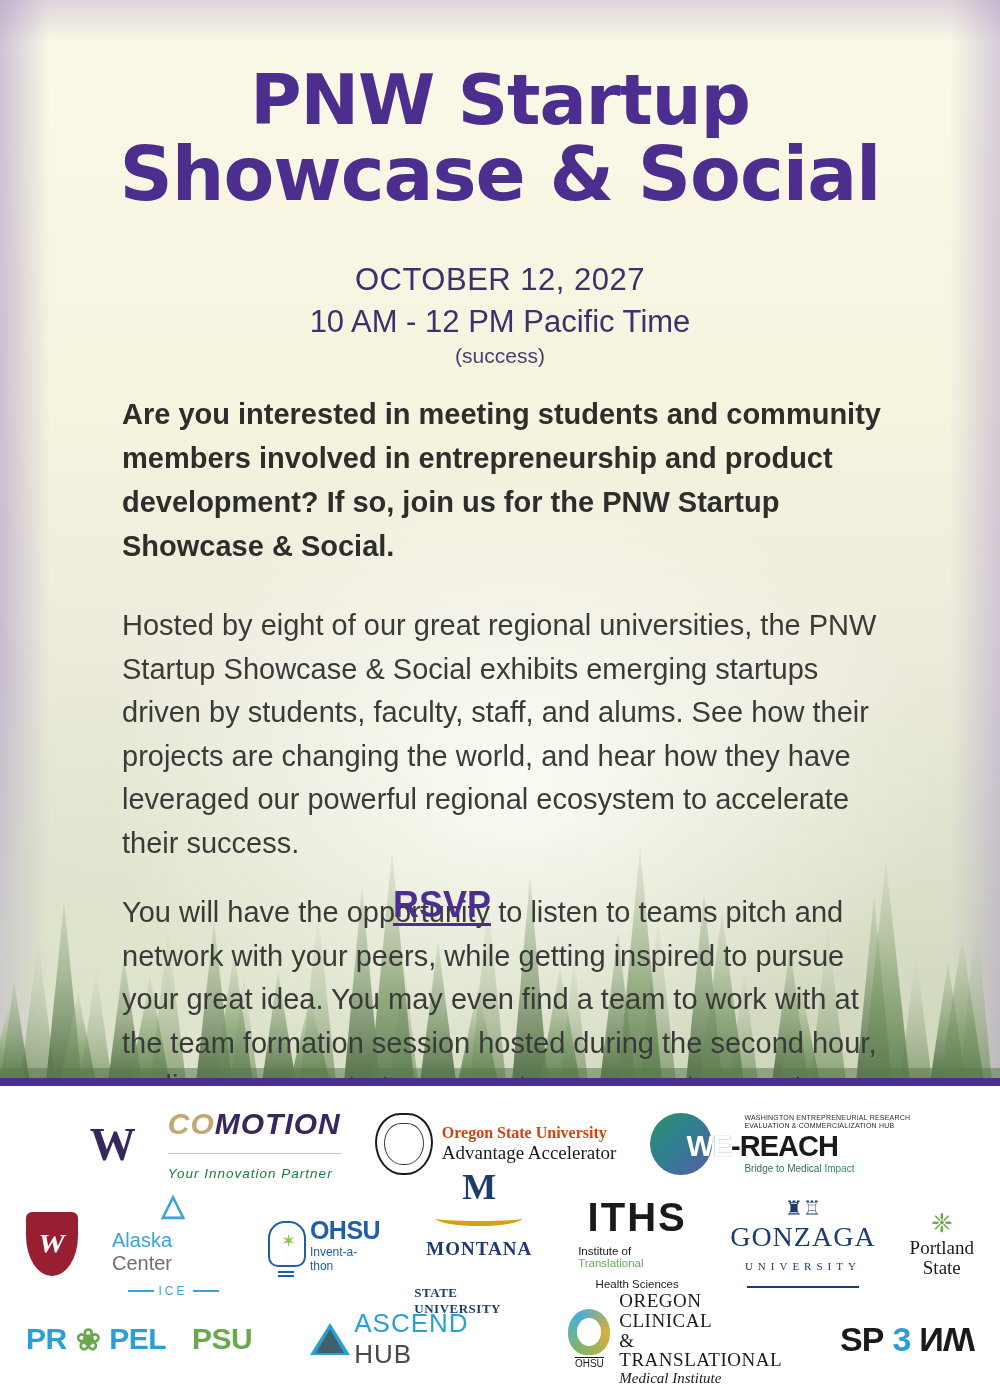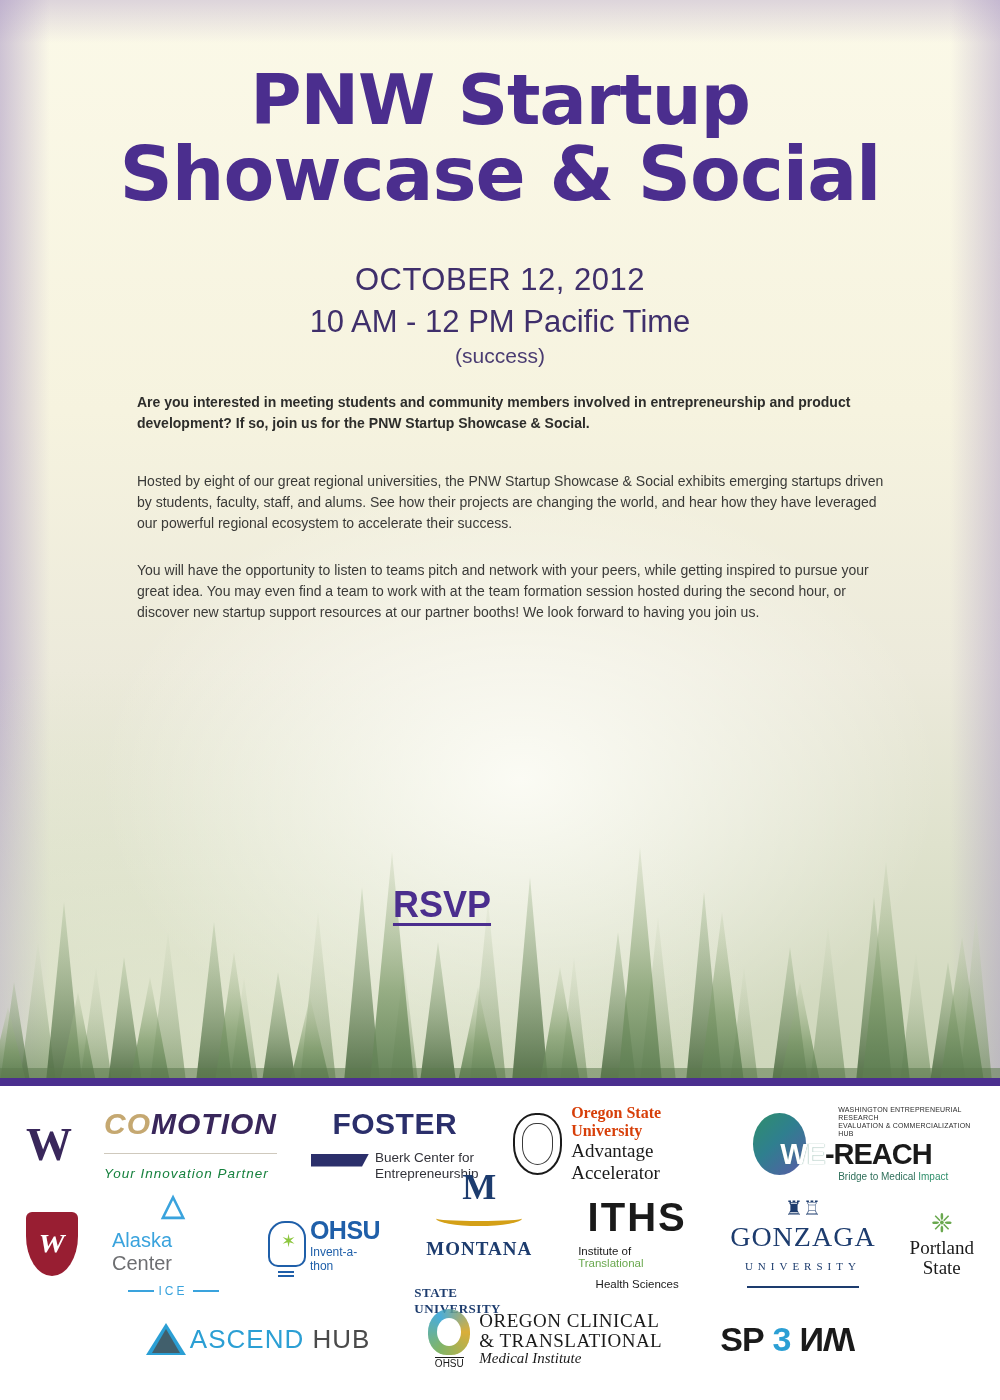--- a/index.html
+++ b/index.html
@@ -60,21 +60,21 @@
     color:#3f2f6b;
   }
   .date{font-size:31px;letter-spacing:.5px;}
   .time{font-size:31px;margin-top:6px;}
   .online{font-size:21px;margin-top:4px;color:#4a3c72;}
 
   .body{
     position:absolute;left:120px;top:392px;width:768px;
     color:#3a3a38;
   }
-  .body p{margin:0 0 26px 17px;font-size:14px;line-height:1.50;}
+  .body p{margin:0 0 26px 2px;font-size:29px;line-height:1.50;}
   .body p.lead{font-weight:bold;color:#2d2d2b;line-height:1.52;margin-bottom:36px;}
 
   .rsvp-wrap{
     position:absolute;left:0;top:884px;width:884px;text-align:center;
   }
   .rsvp{
     display:inline-block;
     color:#4b2e8e;font-weight:bold;font-size:36px;
     text-decoration:underline;text-underline-offset:6px;
     text-decoration-thickness:3px;
@@ -301,21 +301,21 @@
         <rect x="0" y="276" width="1000" height="14" fill="#5d7a4e" opacity="0.55"></rect>
       </svg>
     </div>
 
     <div class="title">
       <span>PNW Startup</span>
       <span class="l2">Showcase &amp; Social</span>
     </div>
 
     <div class="datewrap">
-      <div class="date">OCTOBER 12, 2012</div>
+      <div class="date">OCTOBER 12, 2027</div>
       <div class="time">10 AM - 12 PM Pacific Time</div>
       <div class="online">(success)</div>
     </div>
 
     <div class="body">
       <p class="lead">Are you interested in meeting students and community members involved in entrepreneurship and product development?  If so, join us for the PNW Startup Showcase &amp; Social.</p>
       <p>Hosted by eight of our great regional universities, the PNW Startup Showcase &amp; Social exhibits emerging startups driven by students, faculty, staff, and alums. See how their projects are changing the world, and hear how they have leveraged our powerful regional ecosystem to accelerate their success.</p>
       <p>You will have the opportunity to listen to teams pitch and network with your peers, while getting inspired to pursue your great idea. You may even find a team to work with at the team formation session hosted during the second hour, or discover new startup support resources at our partner booths! We look forward to having you join us.</p>
     </div>
 
@@ -335,30 +335,20 @@
       </div>
 
       <div class="logo comotion">
         <div class="top">
           <span class="co">CO</span><span class="motion">MOTION</span>
         </div>
         <div class="rule"></div>
         <div class="sub">Your Innovation Partner</div>
       </div>
 
-      <div class="logo foster">
-        <div class="fname">FOSTER</div>
-        <div class="frow">
-          <span class="bar"></span>
-          <span class="fsub">
-            <span>Buerk Center for</span><br>
-            <span>Entrepreneurship</span>
-          </span>
-        </div>
-      </div>
 
       <div class="logo osu">
         <span class="osu-seal"></span>
         <span class="osu-txt">
           <span class="osu-1">Oregon State University</span>
           <span class="osu-2">Advantage Accelerator</span>
         </span>
       </div>
 
       <div class="logo wereach">
@@ -434,20 +424,23 @@
         <span class="knot">❈</span>
         <span class="p1">
           <span>Portland</span><br>
           <span>State</span>
         </span>
       </div>
     </div>
 
     <div class="logo-row r3">
 
+      <div class="logo propel">
+        <span class="b">PR</span><span class="g">❀</span><span class="b">PEL</span>&nbsp;<span class="g">PSU</span>
+      </div>
 
       <div class="logo ascend">
         <span class="tri"></span>
         <span class="at">
           <span class="a1">ASCEND</span><span class="a2"> HUB</span>
         </span>
       </div>
 
       <div class="logo octri">
         <span style="display:flex;flex-direction:column;align-items:center;">

